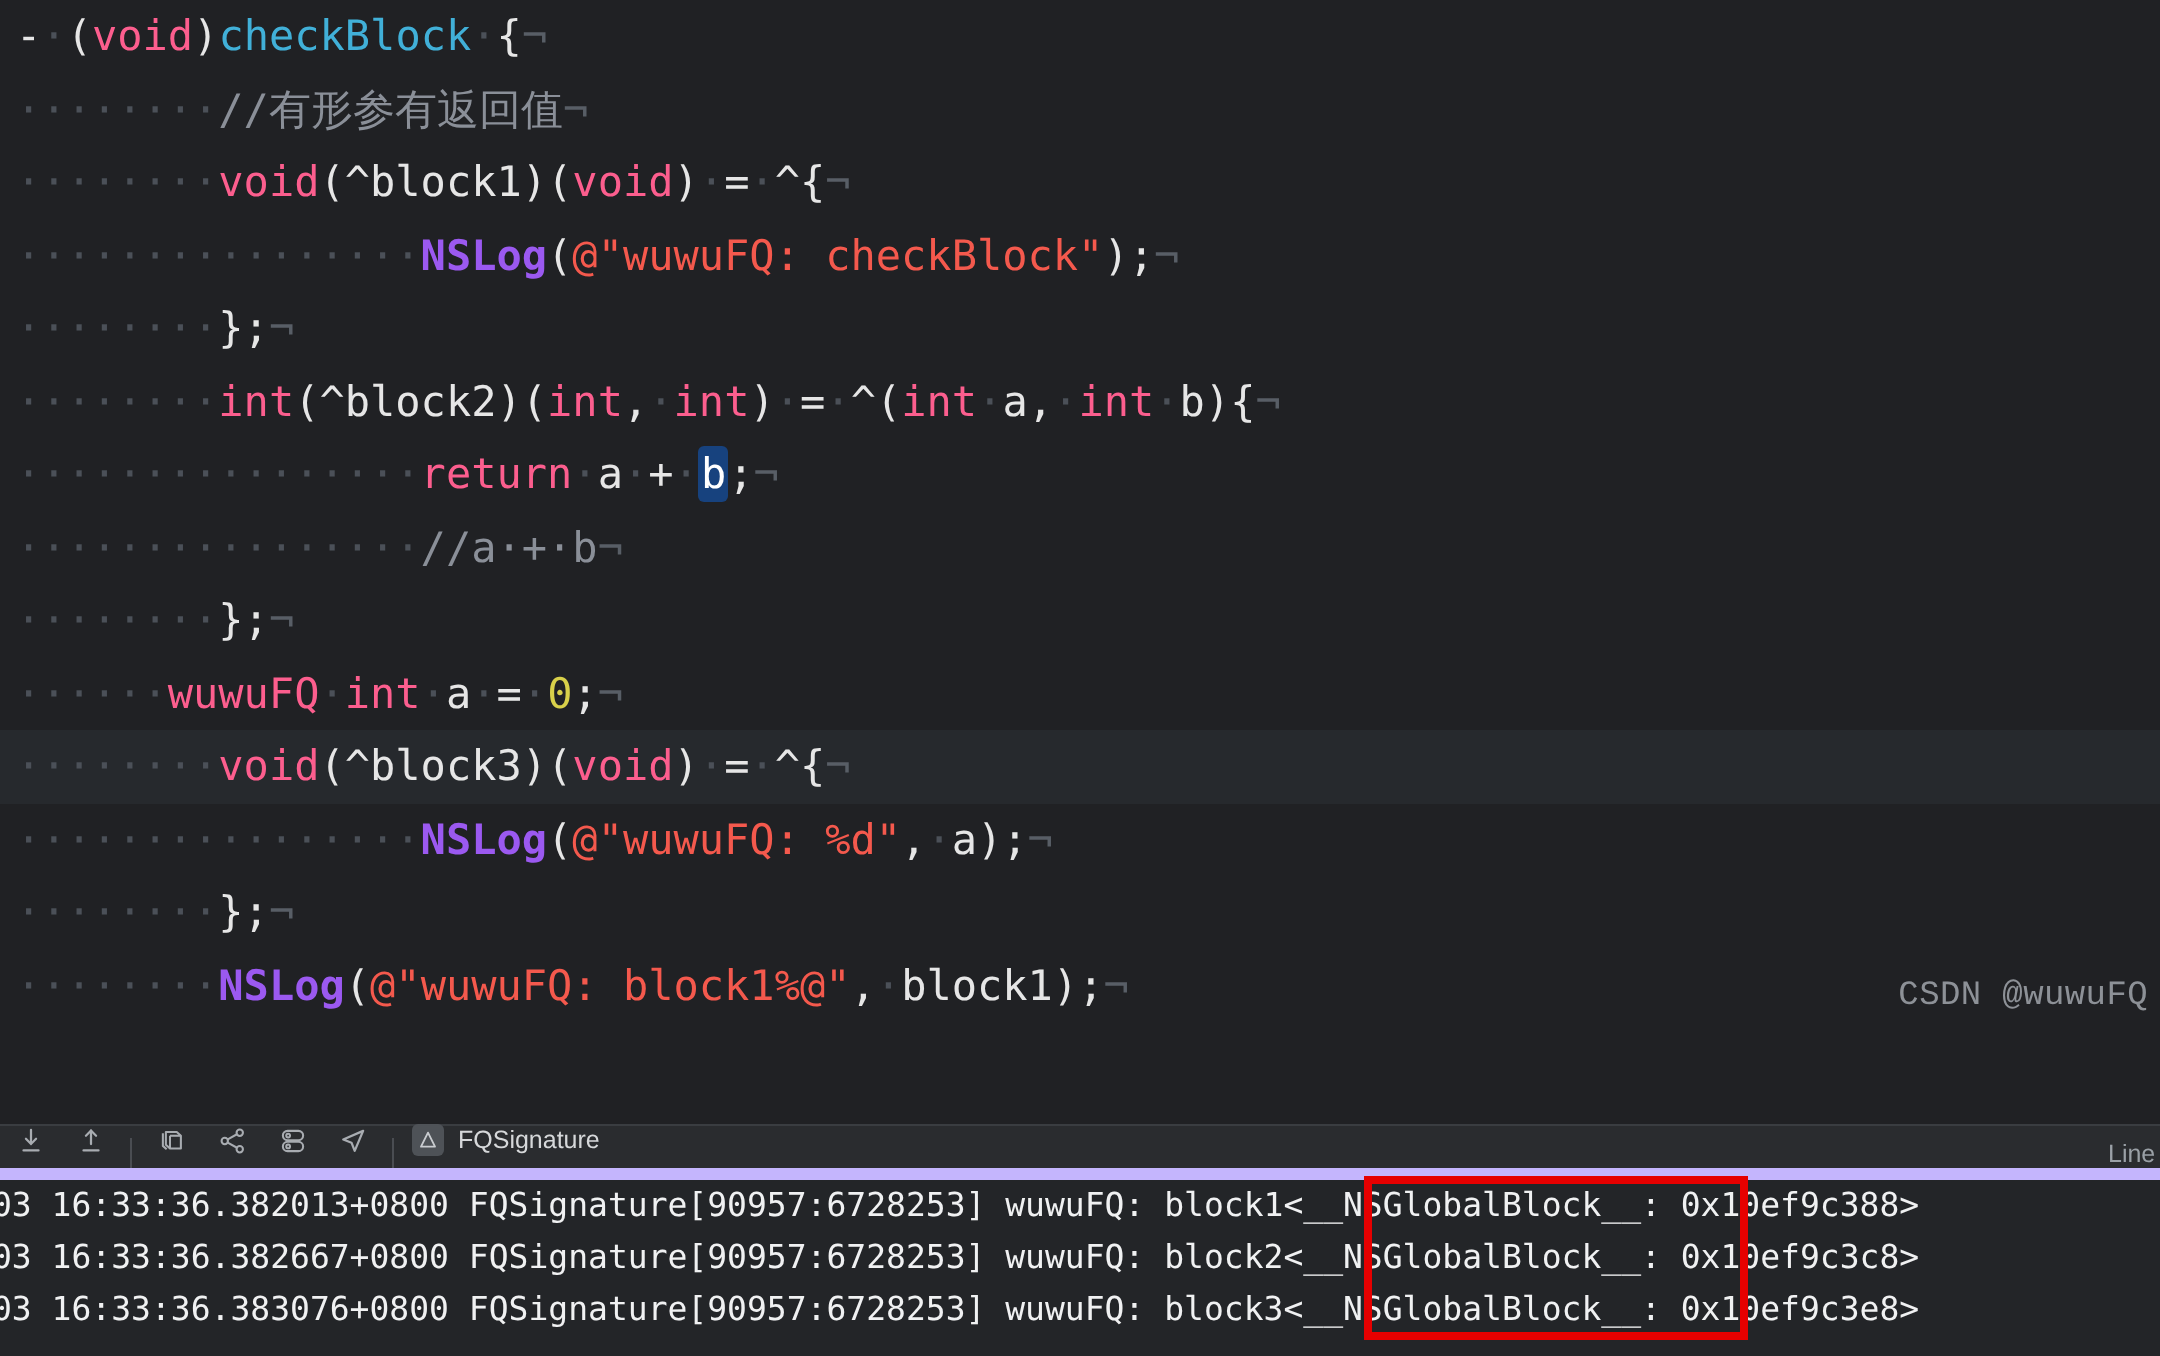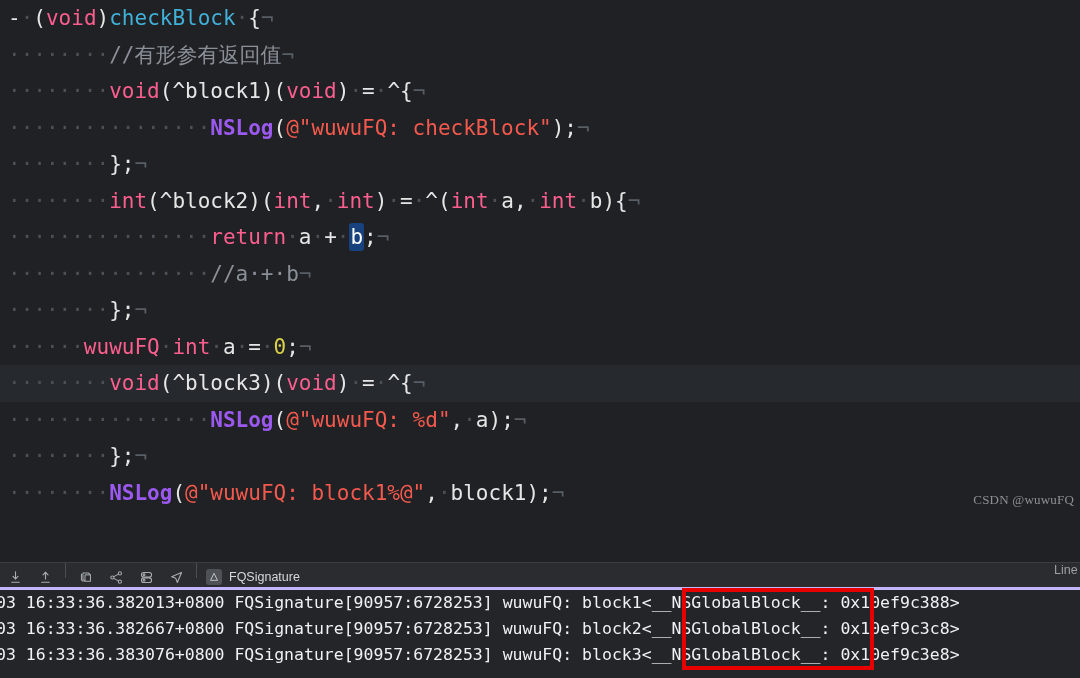--- a/index.html
+++ b/index.html
@@ -37,22 +37,22 @@
   .sel {
     background: #17427e; color: #ffffff;
     border-radius: 3px; padding: 2px 1px;
   }
 
   
   .toolbar {
     position: absolute; left: 0; top: 562px; width: 1080px; height: 28px;
     background: #2a2c2f;
     border-top: 1px solid #3a3d41;
-    border-bottom: 3px solid #c4b5fd;
-    display: flex; align-items: flex-start; gap: 0px;
+    border-bottom: 6px solid #c4b5fd;
+    display: flex; align-items: flex-end; gap: 0px;
   }
   .tb-btn {
     width: 30px; height: 28px;
     display: flex; align-items: center; justify-content: center;
     cursor: default;
   }
   .tb-sep { width: 1px; height: 15px; background: #4a4d52; margin: 0 5px; }
   .tb-app {
     display: flex; align-items: center; gap: 7px;
     margin-left: 4px; height: 28px;
@@ -87,22 +87,22 @@
     margin-left: -4px;
   }
   .redbox {
     position: absolute;
     left: 682px; top: 588px; width: 192px; height: 82px;
     border: 4px solid #e60000;
     pointer-events: none;
   }
   .watermark {
     position: absolute; right: 6px; bottom: 2px;
-    color: #8d9197; font-size: 13px;
-    font-family: Liberation Serif, serif;
+    color: #8d9197; font-size: 17px;
+    font-family: Liberation Mono, monospace;
     letter-spacing: .2px;
   }
   svg { display: block; }
 </style>
 </head>
 <body>
 
 <div id="app">
 
   <div class="editor" id="editor">

